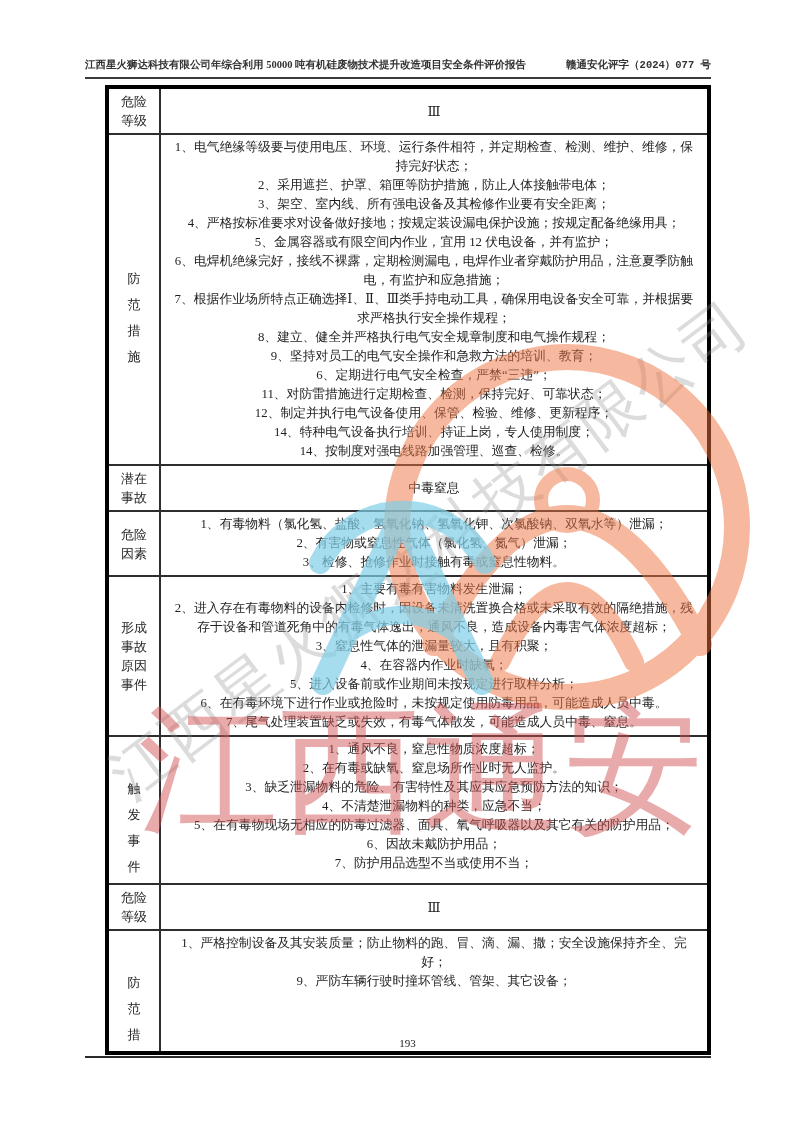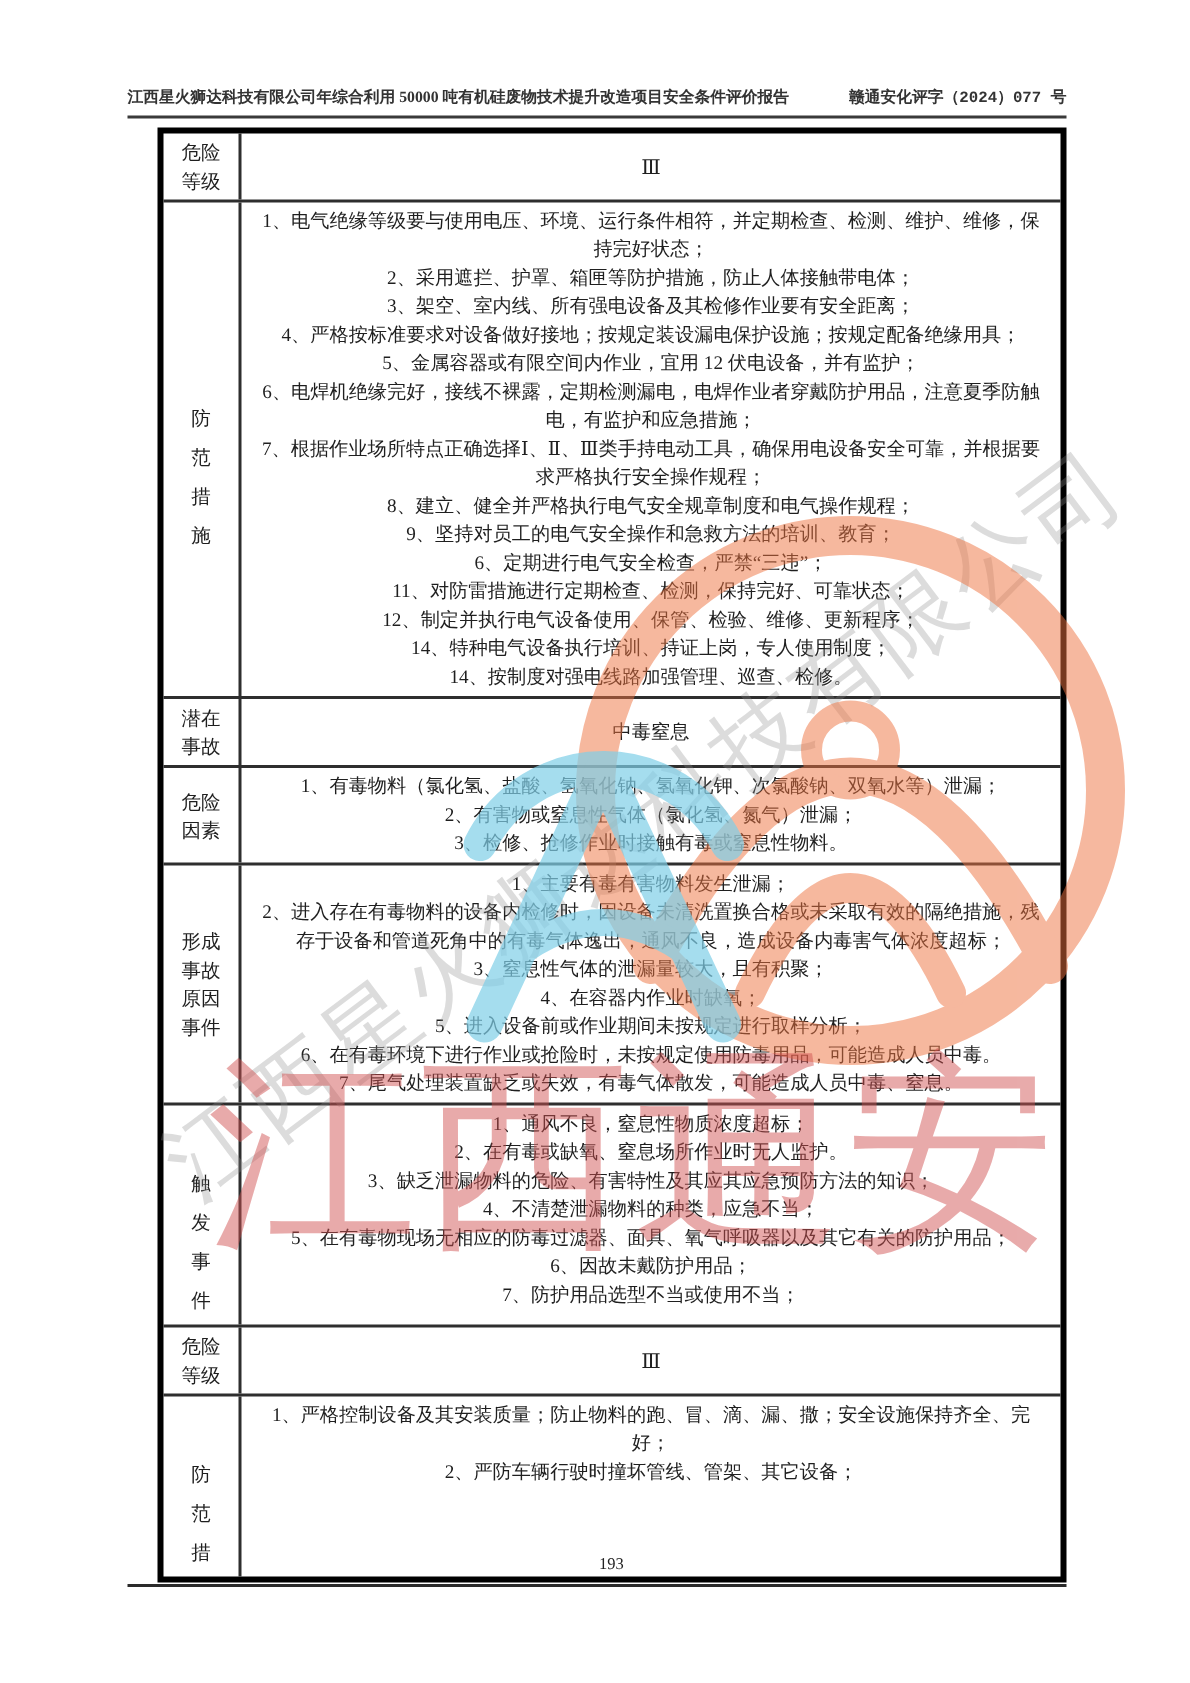--- a/index.html
+++ b/index.html
@@ -152,21 +152,21 @@
         </div>
       <div class="cell center roman">Ⅲ</div>
     </div>
 
     <div class="row">
       <div class="lbl">
           <span class="w1">防范措</span>
         </div>
       <div class="cell list">
           <div class="li">1、严格控制设备及其安装质量；防止物料的跑、冒、滴、漏、撒；安全设施保持齐全、完好；</div>
-          <div class="li">2、严防车辆行驶时撞坏管线、管架、其它设备；</div>
+          <div class="li">9、严防车辆行驶时撞坏管线、管架、其它设备；</div>
         </div>
     </div>
 
   </div>
 
   <div class="wm">
     <div class="wm-gray">江西星火狮达科技有限公司</div>
 
     <svg class="wm-orange" width="390" height="390" viewBox="0 0 390 390">
       <circle cx="195" cy="195" r="170" fill="none" stroke="#ee7340" stroke-width="26"></circle>

